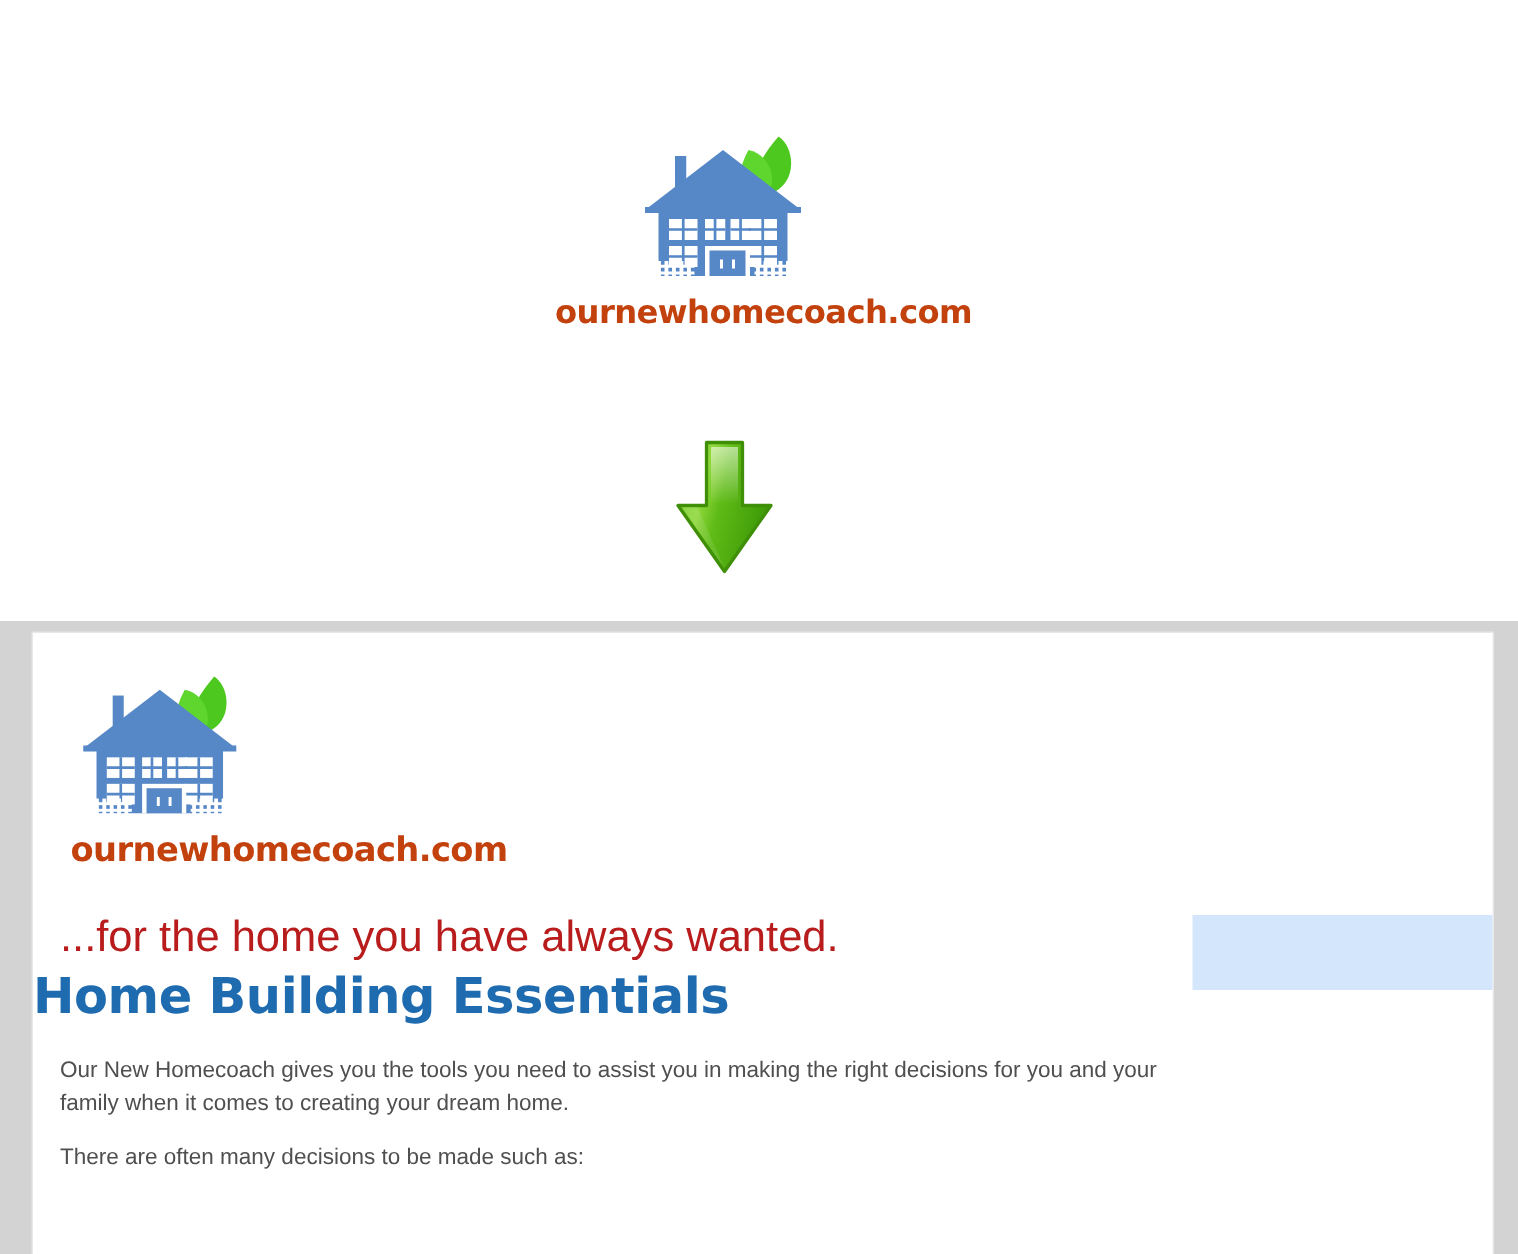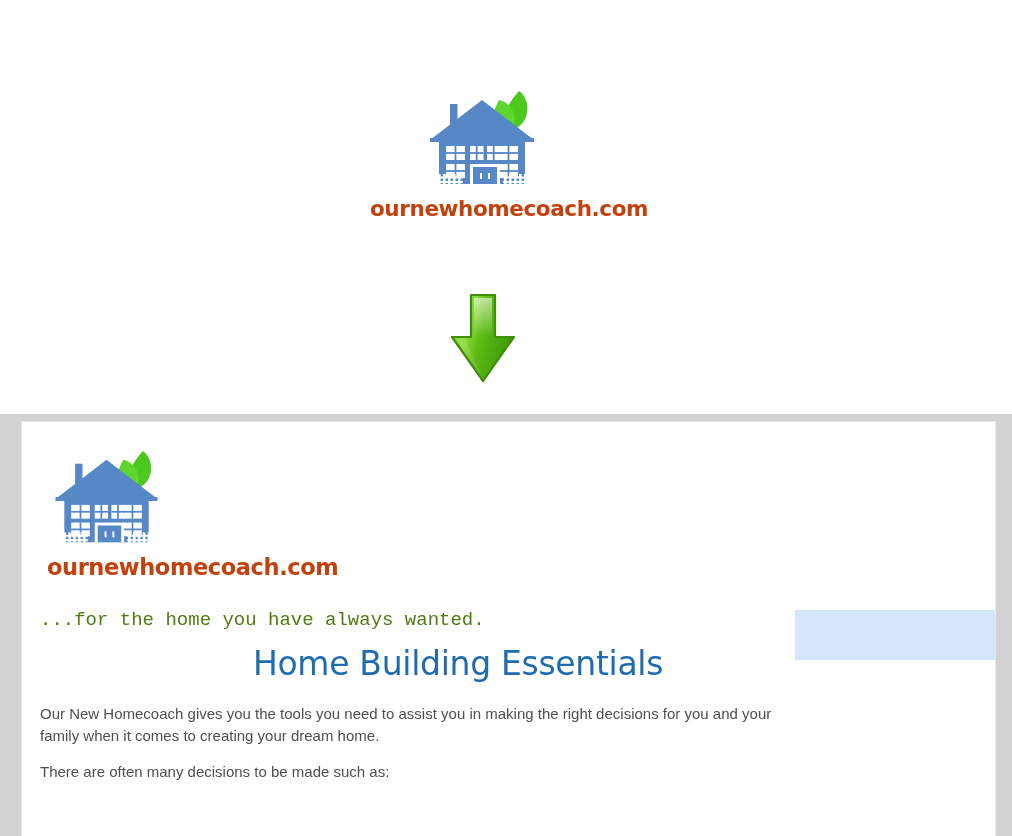--- a/index.html
+++ b/index.html
@@ -77,38 +77,36 @@
     position: absolute;
     left: 23px;
     top: 26px;
     width: 260px;
   }
 
   #tagline {
     position: absolute;
     left: 18px;
     top: 187px;
-    font-size: 19px;
-    color: #4d7c0f;
+    font-size: 29px;
+    color: #b91c1c;
     white-space: nowrap;
-    font-family: Liberation Mono, monospace;
   }
 
   #main-heading {
     position: absolute;
     left: 0px;
     top: 222px;
     width: 800px;
-    text-align: center;
+    text-align: left;
     font-family: "DejaVu Sans", sans-serif;
     font-size: 33px;
-    font-weight: normal;
+    font-weight: bold;
     color: #1f6bb0;
     letter-spacing: -0.3px;
-    margin-left: 36px;
   }
 
   #body-copy {
     position: absolute;
     left: 18px;
     top: 281px;
     width: 766px;
     color: #4f4f4f;
     font-size: 15px;
     line-height: 1.45;

